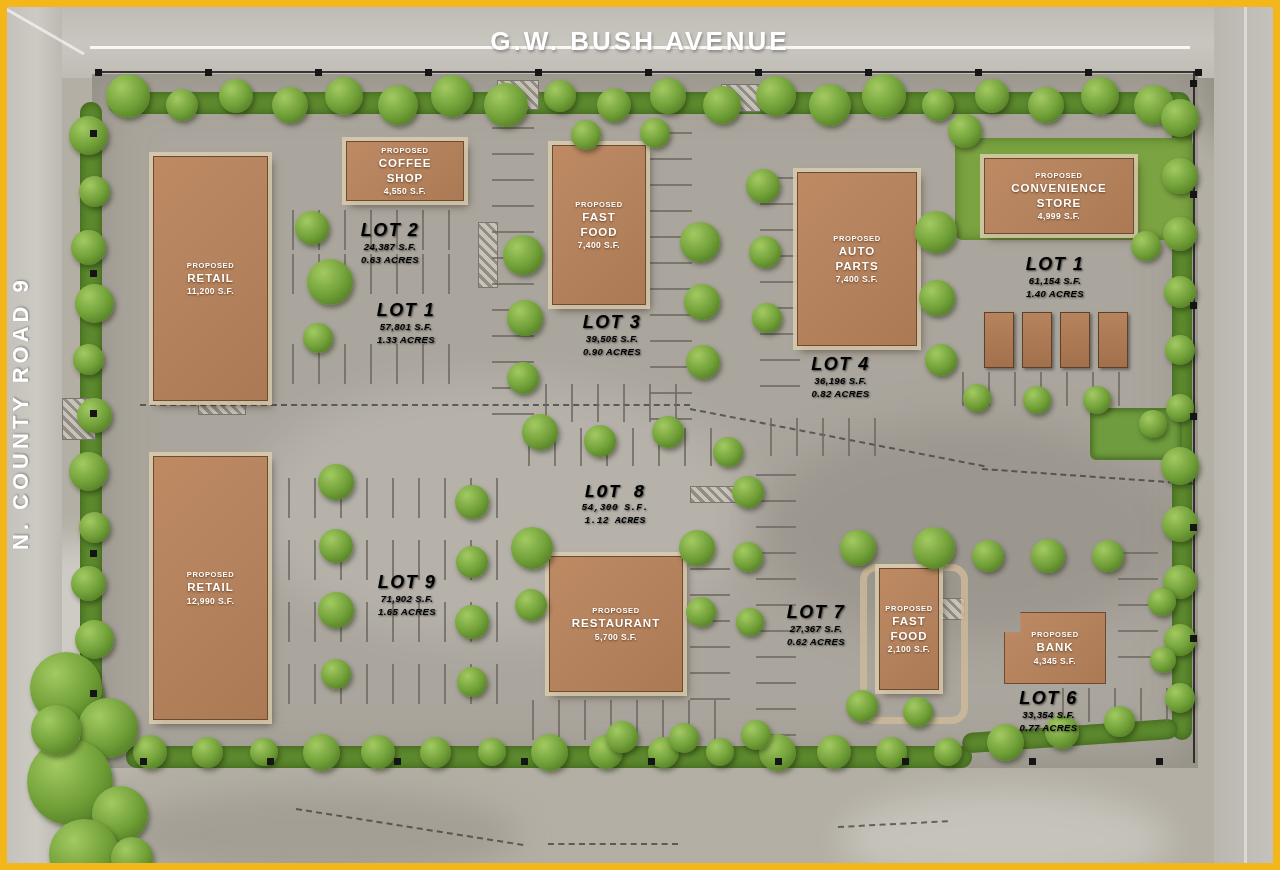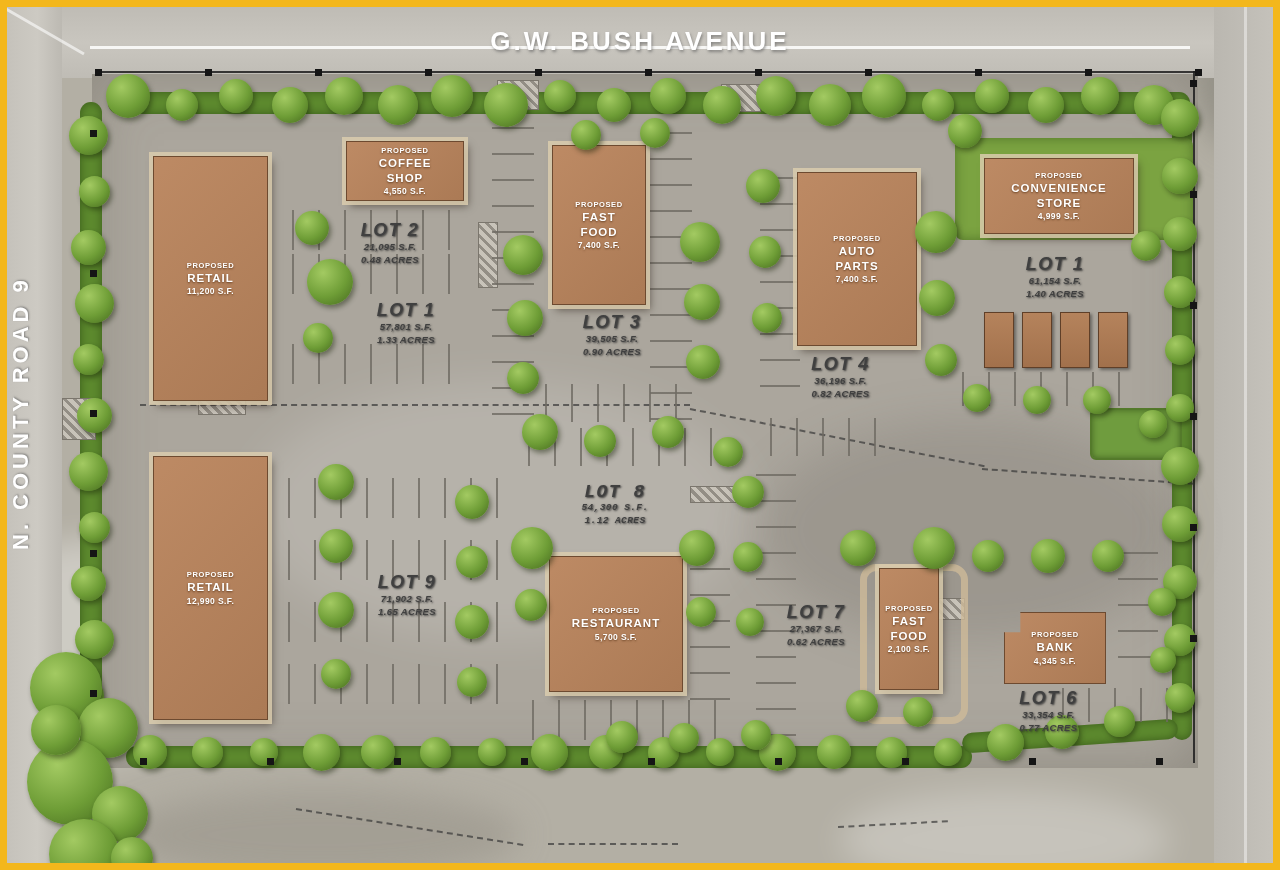--- a/index.html
+++ b/index.html
@@ -44,21 +44,21 @@
     border:1px solid #6d4a30;
     box-shadow:0 0 0 4px rgba(219,204,174,.85), 4px 5px 8px rgba(40,30,20,.55);
     display:flex;align-items:center;justify-content:center;z-index:5;}
   .b-label{display:flex;flex-direction:column;align-items:center;gap:1px;
     color:#fff;text-align:center;text-shadow:0 1px 2px rgba(70,35,10,.7);}
   .b-prefix{font-size:7.5px;font-weight:bold;letter-spacing:.6px;}
   .b-name{font-size:11.5px;font-weight:bold;letter-spacing:1px;white-space:pre-line;line-height:1.25;}
   .b-size{font-size:8.5px;font-weight:bold;letter-spacing:.4px;}
   
   .lot{position:absolute;display:flex;flex-direction:column;align-items:center;
-    color:#404040;font-style:italic;text-align:center;z-index:7;
+    color:#000000;font-style:italic;text-align:center;z-index:7;
     text-shadow:1px 1px 2px rgba(45,45,45,.85);}
   .lot-name{font-size:18px;font-weight:bold;letter-spacing:1.5px;}
   .lot-sf,.lot-acres{font-size:9.5px;font-weight:bold;letter-spacing:.4px;line-height:1.35;}
   
   .stalls-v{position:absolute;z-index:4;opacity:.8;
     background:repeating-linear-gradient(90deg,#6e6a62 0 2px,transparent 2px 26px);}
   .stalls-h{position:absolute;z-index:4;opacity:.8;
     background:repeating-linear-gradient(0deg,#6e6a62 0 2px,transparent 2px 26px);}
   .hatch{position:absolute;z-index:4;border:1px solid #7b766d;
     background:repeating-linear-gradient(45deg,#938e85 0 3px,#c8c3b9 3px 7px);}
@@ -220,22 +220,22 @@
     </div>
 </div>
 
 <div class="lot" style="left:346px;top:300px;width:120px;">
   <span class="lot-name">LOT 1</span>
     <span class="lot-sf">57,801 S.F.</span>
     <span class="lot-acres">1.33 ACRES</span>
 </div>
 <div class="lot" style="left:330px;top:220px;width:120px;">
   <span class="lot-name">LOT 2</span>
-    <span class="lot-sf">21,095 S.F.</span>
-    <span class="lot-acres">0.48 ACRES</span>
+    <span class="lot-sf">24,387 S.F.</span>
+    <span class="lot-acres">0.63 ACRES</span>
 </div>
 <div class="lot" style="left:552px;top:312px;width:120px;">
   <span class="lot-name">LOT 3</span>
     <span class="lot-sf">39,505 S.F.</span>
     <span class="lot-acres">0.90 ACRES</span>
 </div>
 <div class="lot" style="left:778px;top:354px;width:125px;">
   <span class="lot-name">LOT 4</span>
     <span class="lot-sf">36,196 S.F.</span>
     <span class="lot-acres">0.82 ACRES</span>

